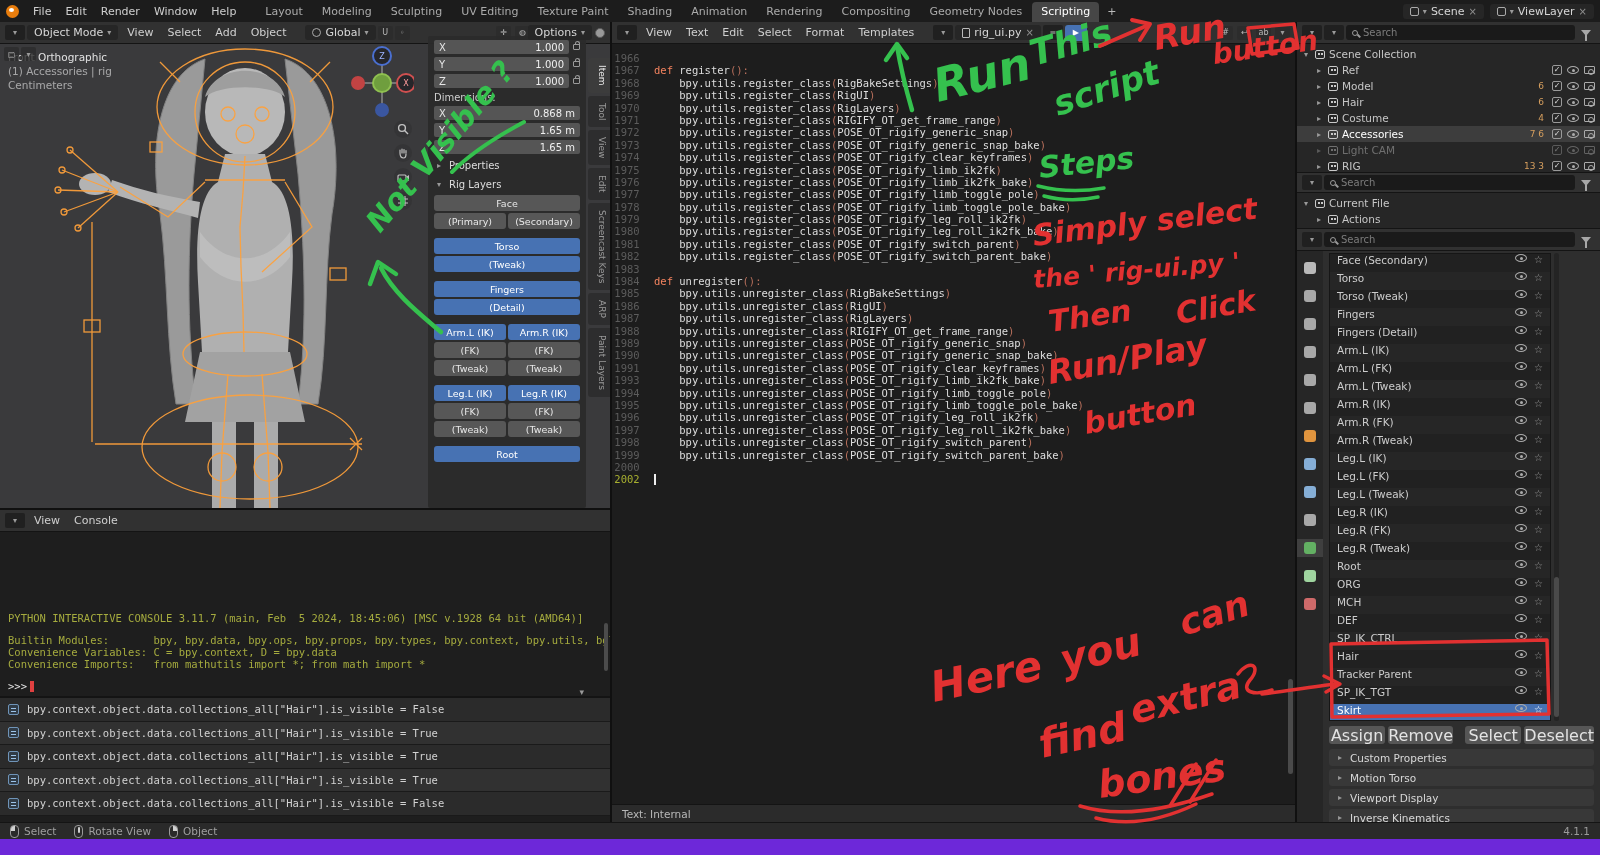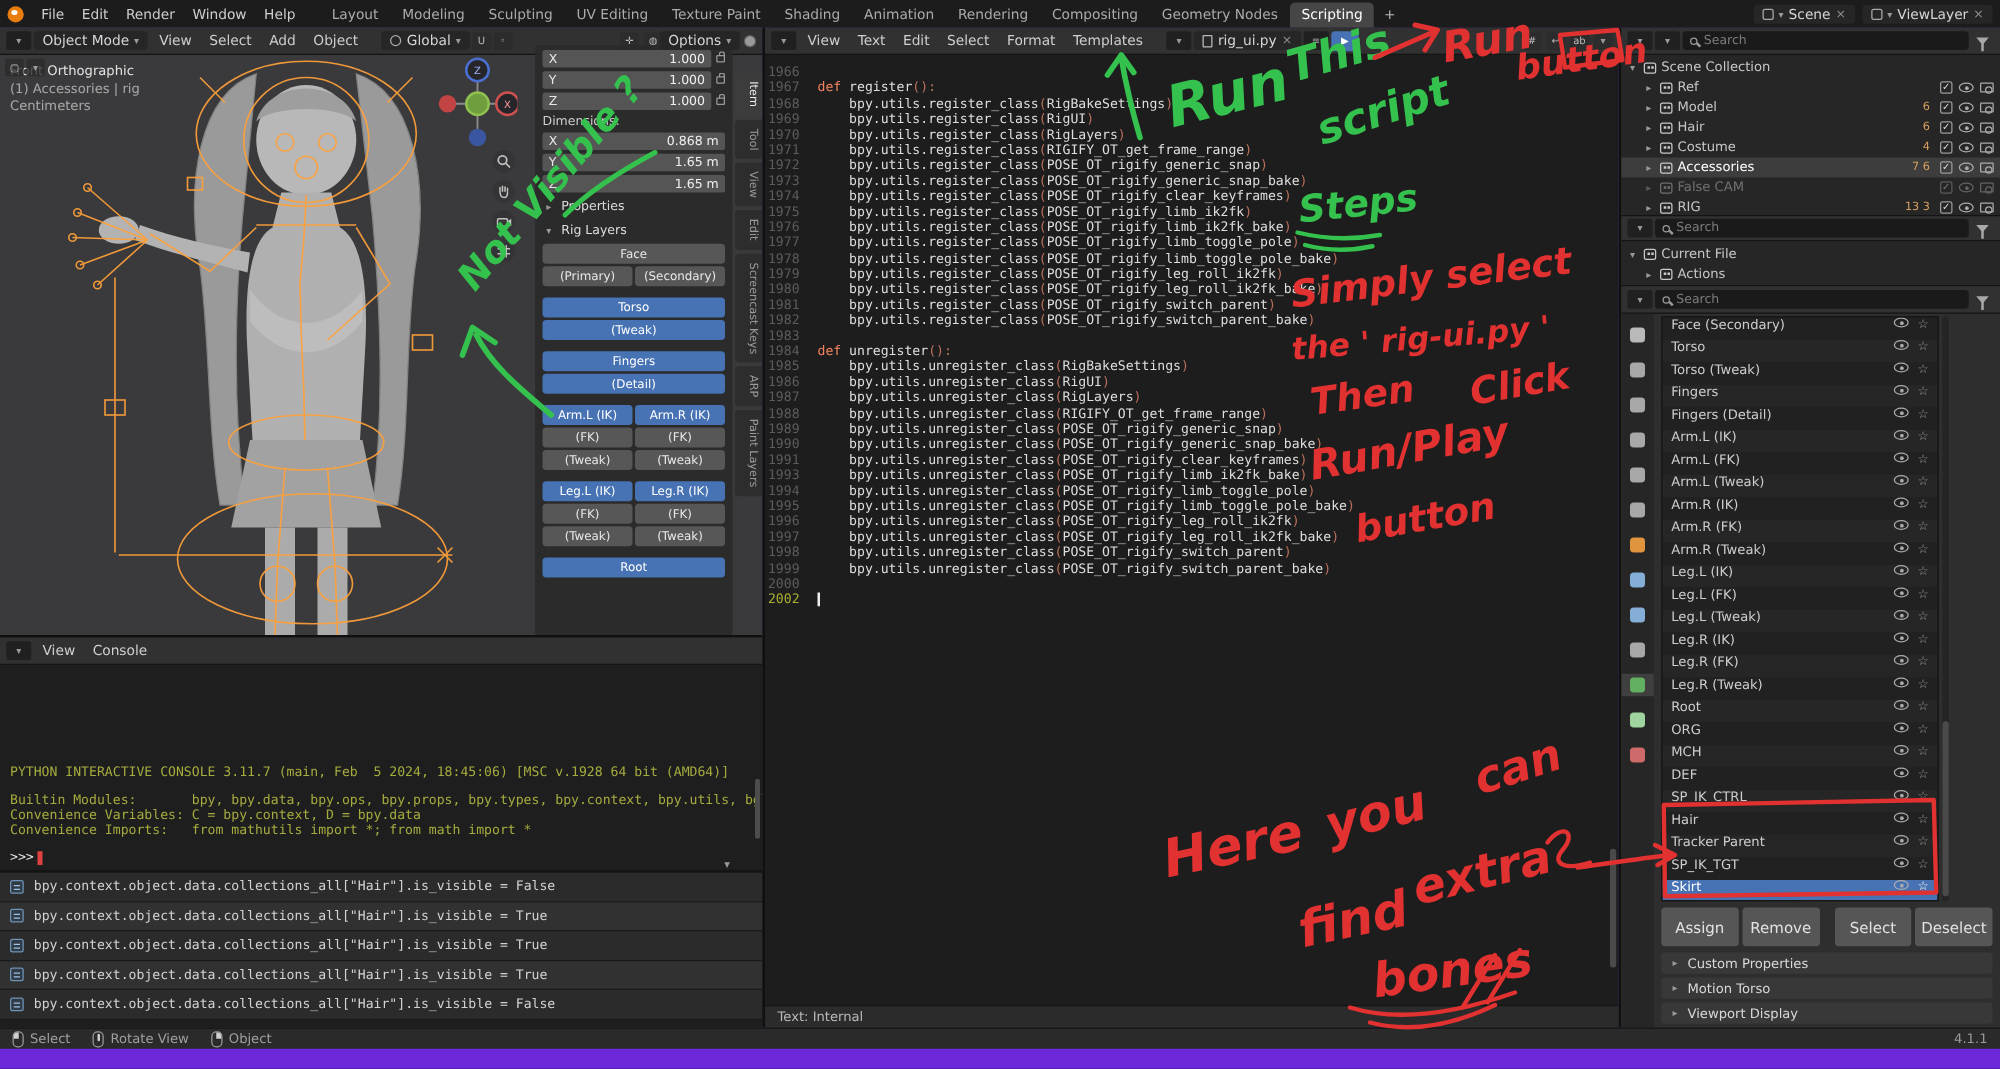--- a/index.html
+++ b/index.html
@@ -140,21 +140,21 @@
   .bc-row{height:18px;display:flex;align-items:flex-start;padding:0 7px;gap:7px;color:#cdcdcd;font-size:10.5px;background:#212121}
   .bc-row:nth-of-type(even){background:#262626}
   .bc-row.selected{background:#4772b3;color:#fff}
   .bc-name{flex:1;white-space:nowrap}
   .bc-star{color:#9a9a9a;font-size:10px}
   .bc-star::after{content:"☆"}
   .bc-row.selected .bc-star{color:#fff}
   .bc-scroll{width:5px;height:468px;background:#242424;border-radius:3px;position:relative}
   .bc-scroll::after{content:"";position:absolute;left:0;right:0;bottom:4px;height:140px;background:#4a4a4a;border-radius:3px}
   .pbtns{display:flex;gap:3px;margin:5px 2px}
-  .pbtn{flex:1;height:31px;background:#565656;border-radius:3px;font-size:12px;color:#e3e3e3;display:flex;align-items:center;justify-content:center}
+  .pbtn{flex:1;height:18px;background:#565656;border-radius:3px;font-size:16px;color:#e3e3e3;display:flex;align-items:center;justify-content:center}
   .pbtn:nth-of-type(2){margin-right:9px}
   .ppanels{margin-top:2px}
   .ppanel{height:17px;background:#383838;border-radius:3px;display:flex;align-items:center;gap:5px;padding:0 6px;margin:3px 2px;color:#d8d8d8;font-size:10.5px}
 
   
   .sb-item{display:flex;align-items:center;gap:5px;margin-right:18px}
   .sb-ico{width:9px;height:13px;border:1px solid #9a9a9a;border-radius:4px;position:relative;flex:none}
   .mouse-left::after{content:"";position:absolute;left:0;top:0;width:4px;height:5px;background:#cfcfcf;border-radius:3px 0 0 0}
   .mouse-middle::after{content:"";position:absolute;left:2.5px;top:1px;width:2.5px;height:6px;background:#cfcfcf;border-radius:1px}
   .mouse-right::after{content:"";position:absolute;right:0;top:0;width:4px;height:5px;background:#cfcfcf;border-radius:0 3px 0 0}
@@ -710,21 +710,21 @@
             <span class="toggles">
               <span class="i-check"></span>
               <span class="i-eye"></span>
               <span class="i-cam"></span>
             </span>
           </div>
 
           <div class="ol-row dim" style="padding-left: 17px;">
             <span class="tri">▸</span>
             <span class="ol-ico"></span>
-            <span class="ol-name">False CAM</span>
+            <span class="ol-name">Light CAM</span>
             <span class="ol-sp"></span>
             <span class="ol-badge"></span>
             <span class="toggles">
               <span class="i-check"></span>
               <span class="i-eye"></span>
               <span class="i-cam"></span>
             </span>
           </div>
 
           <div class="ol-row" style="padding-left: 17px;">

